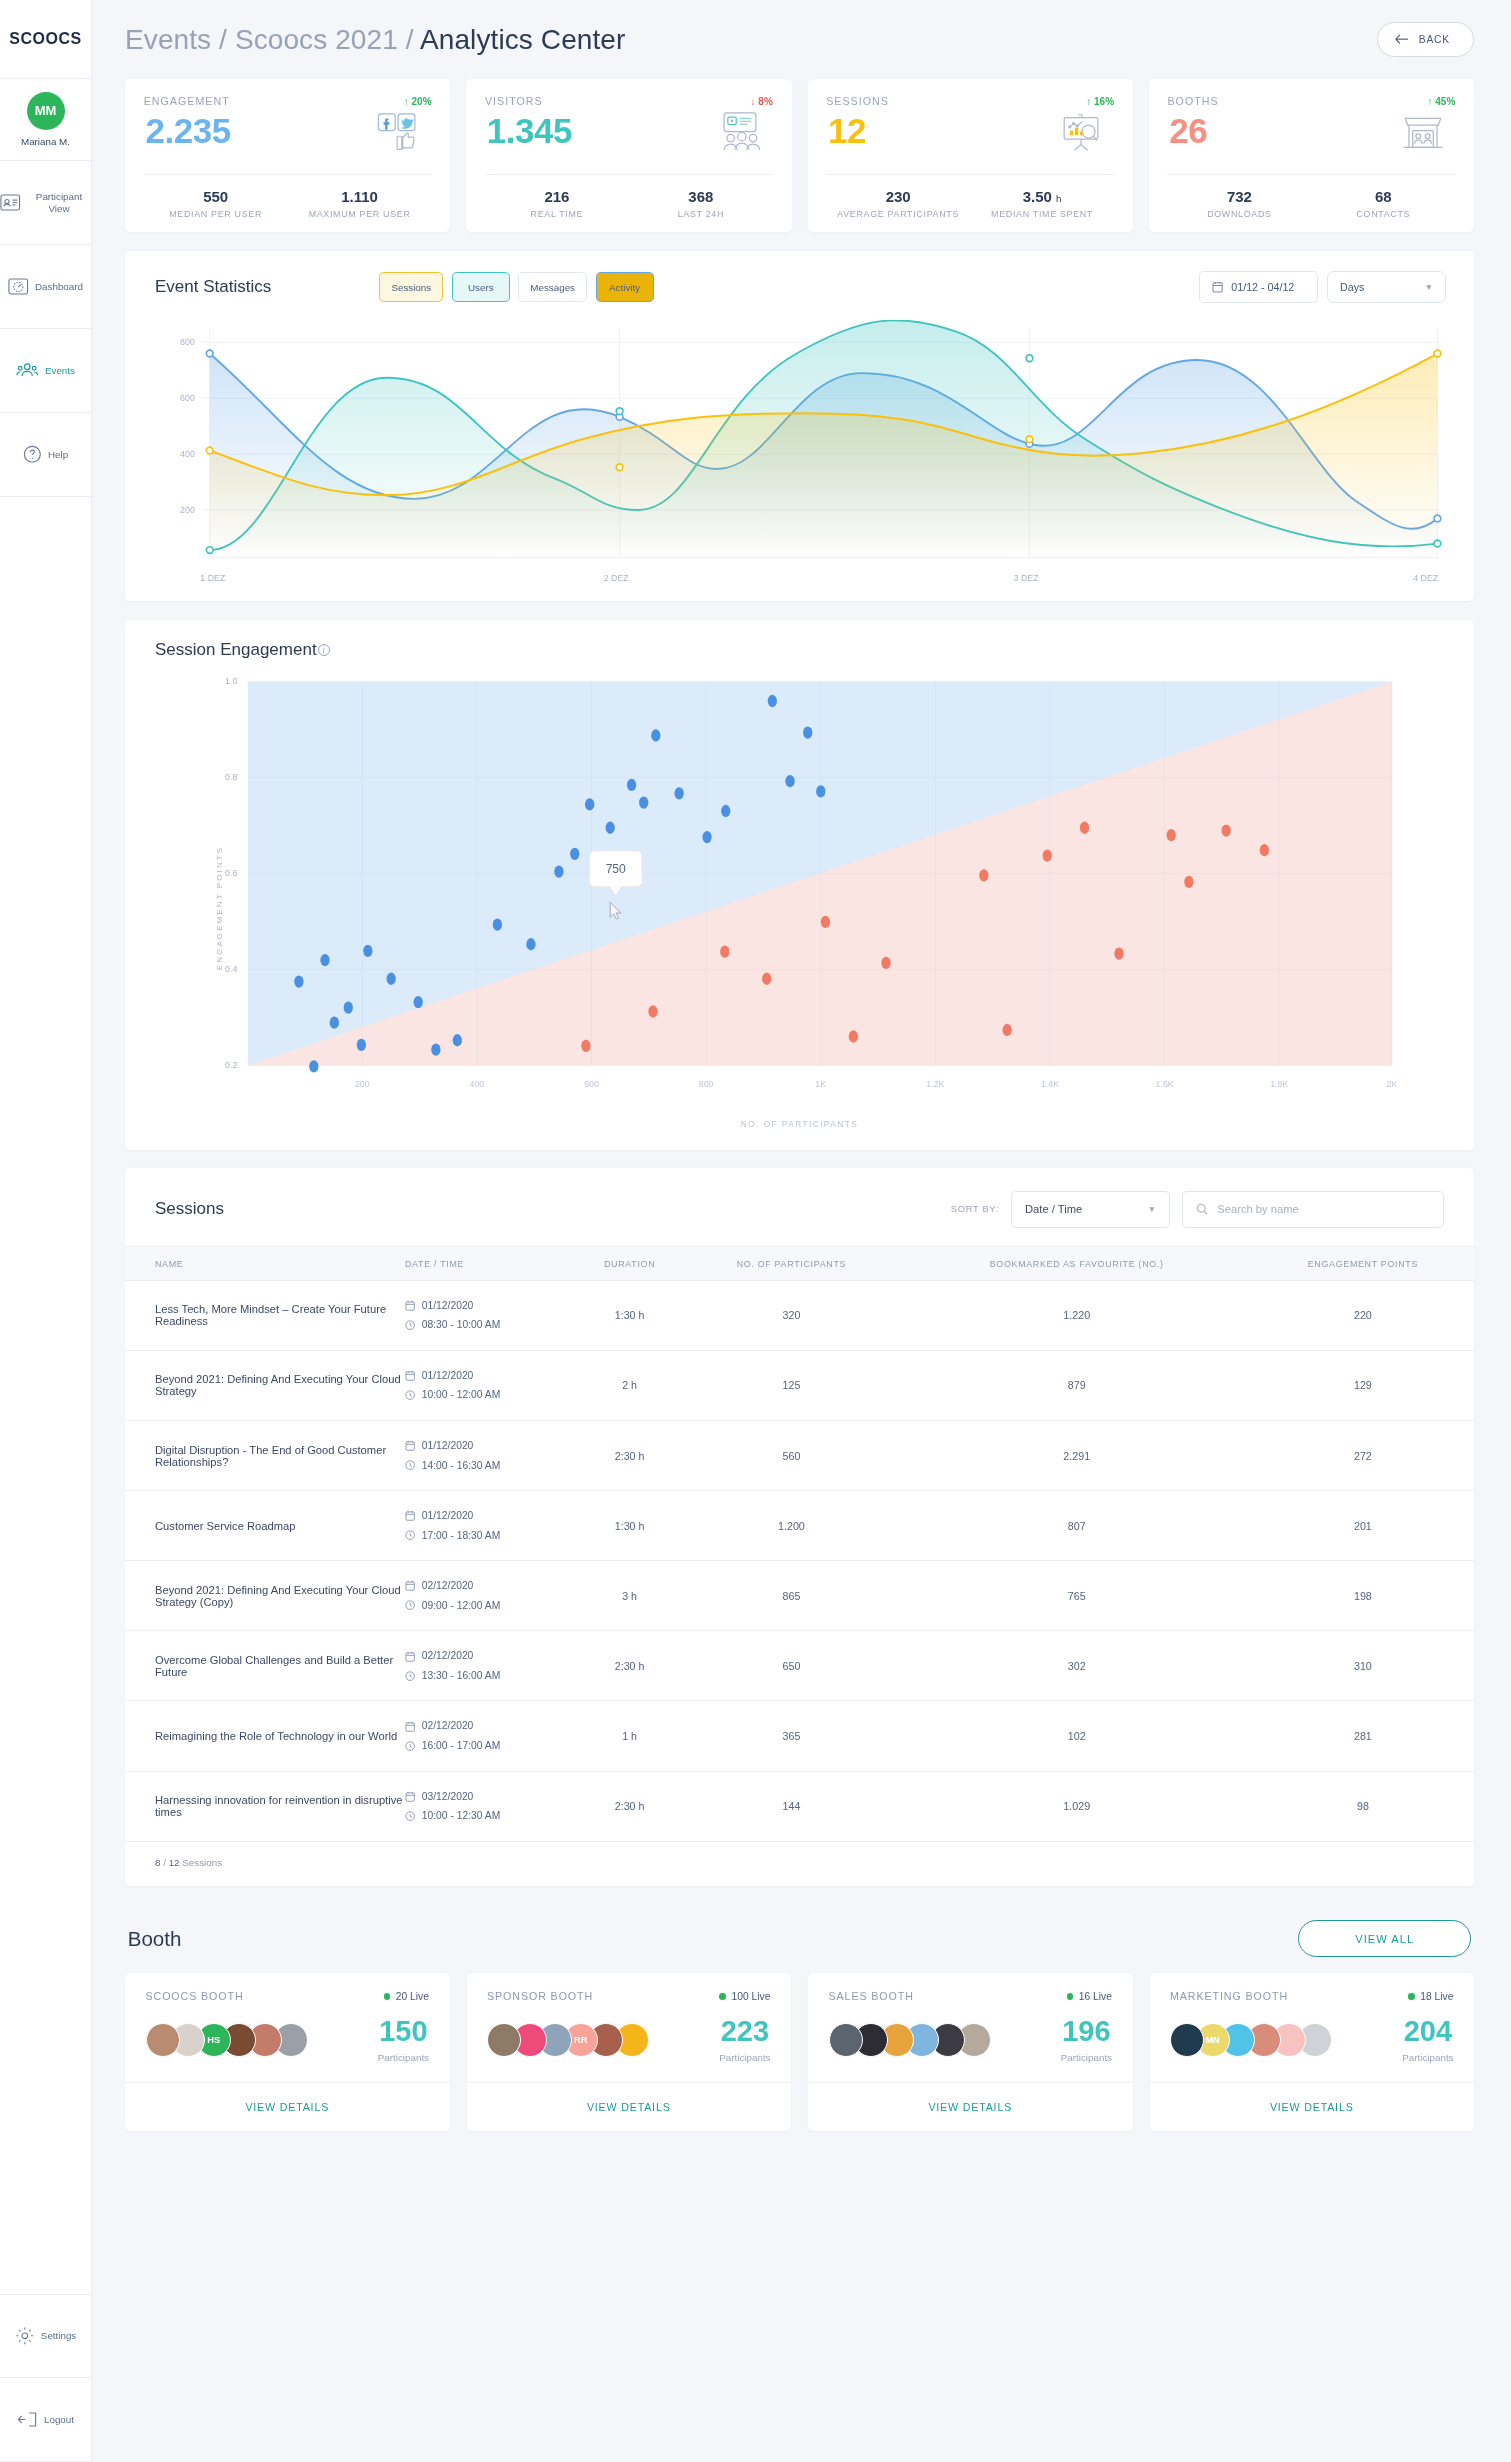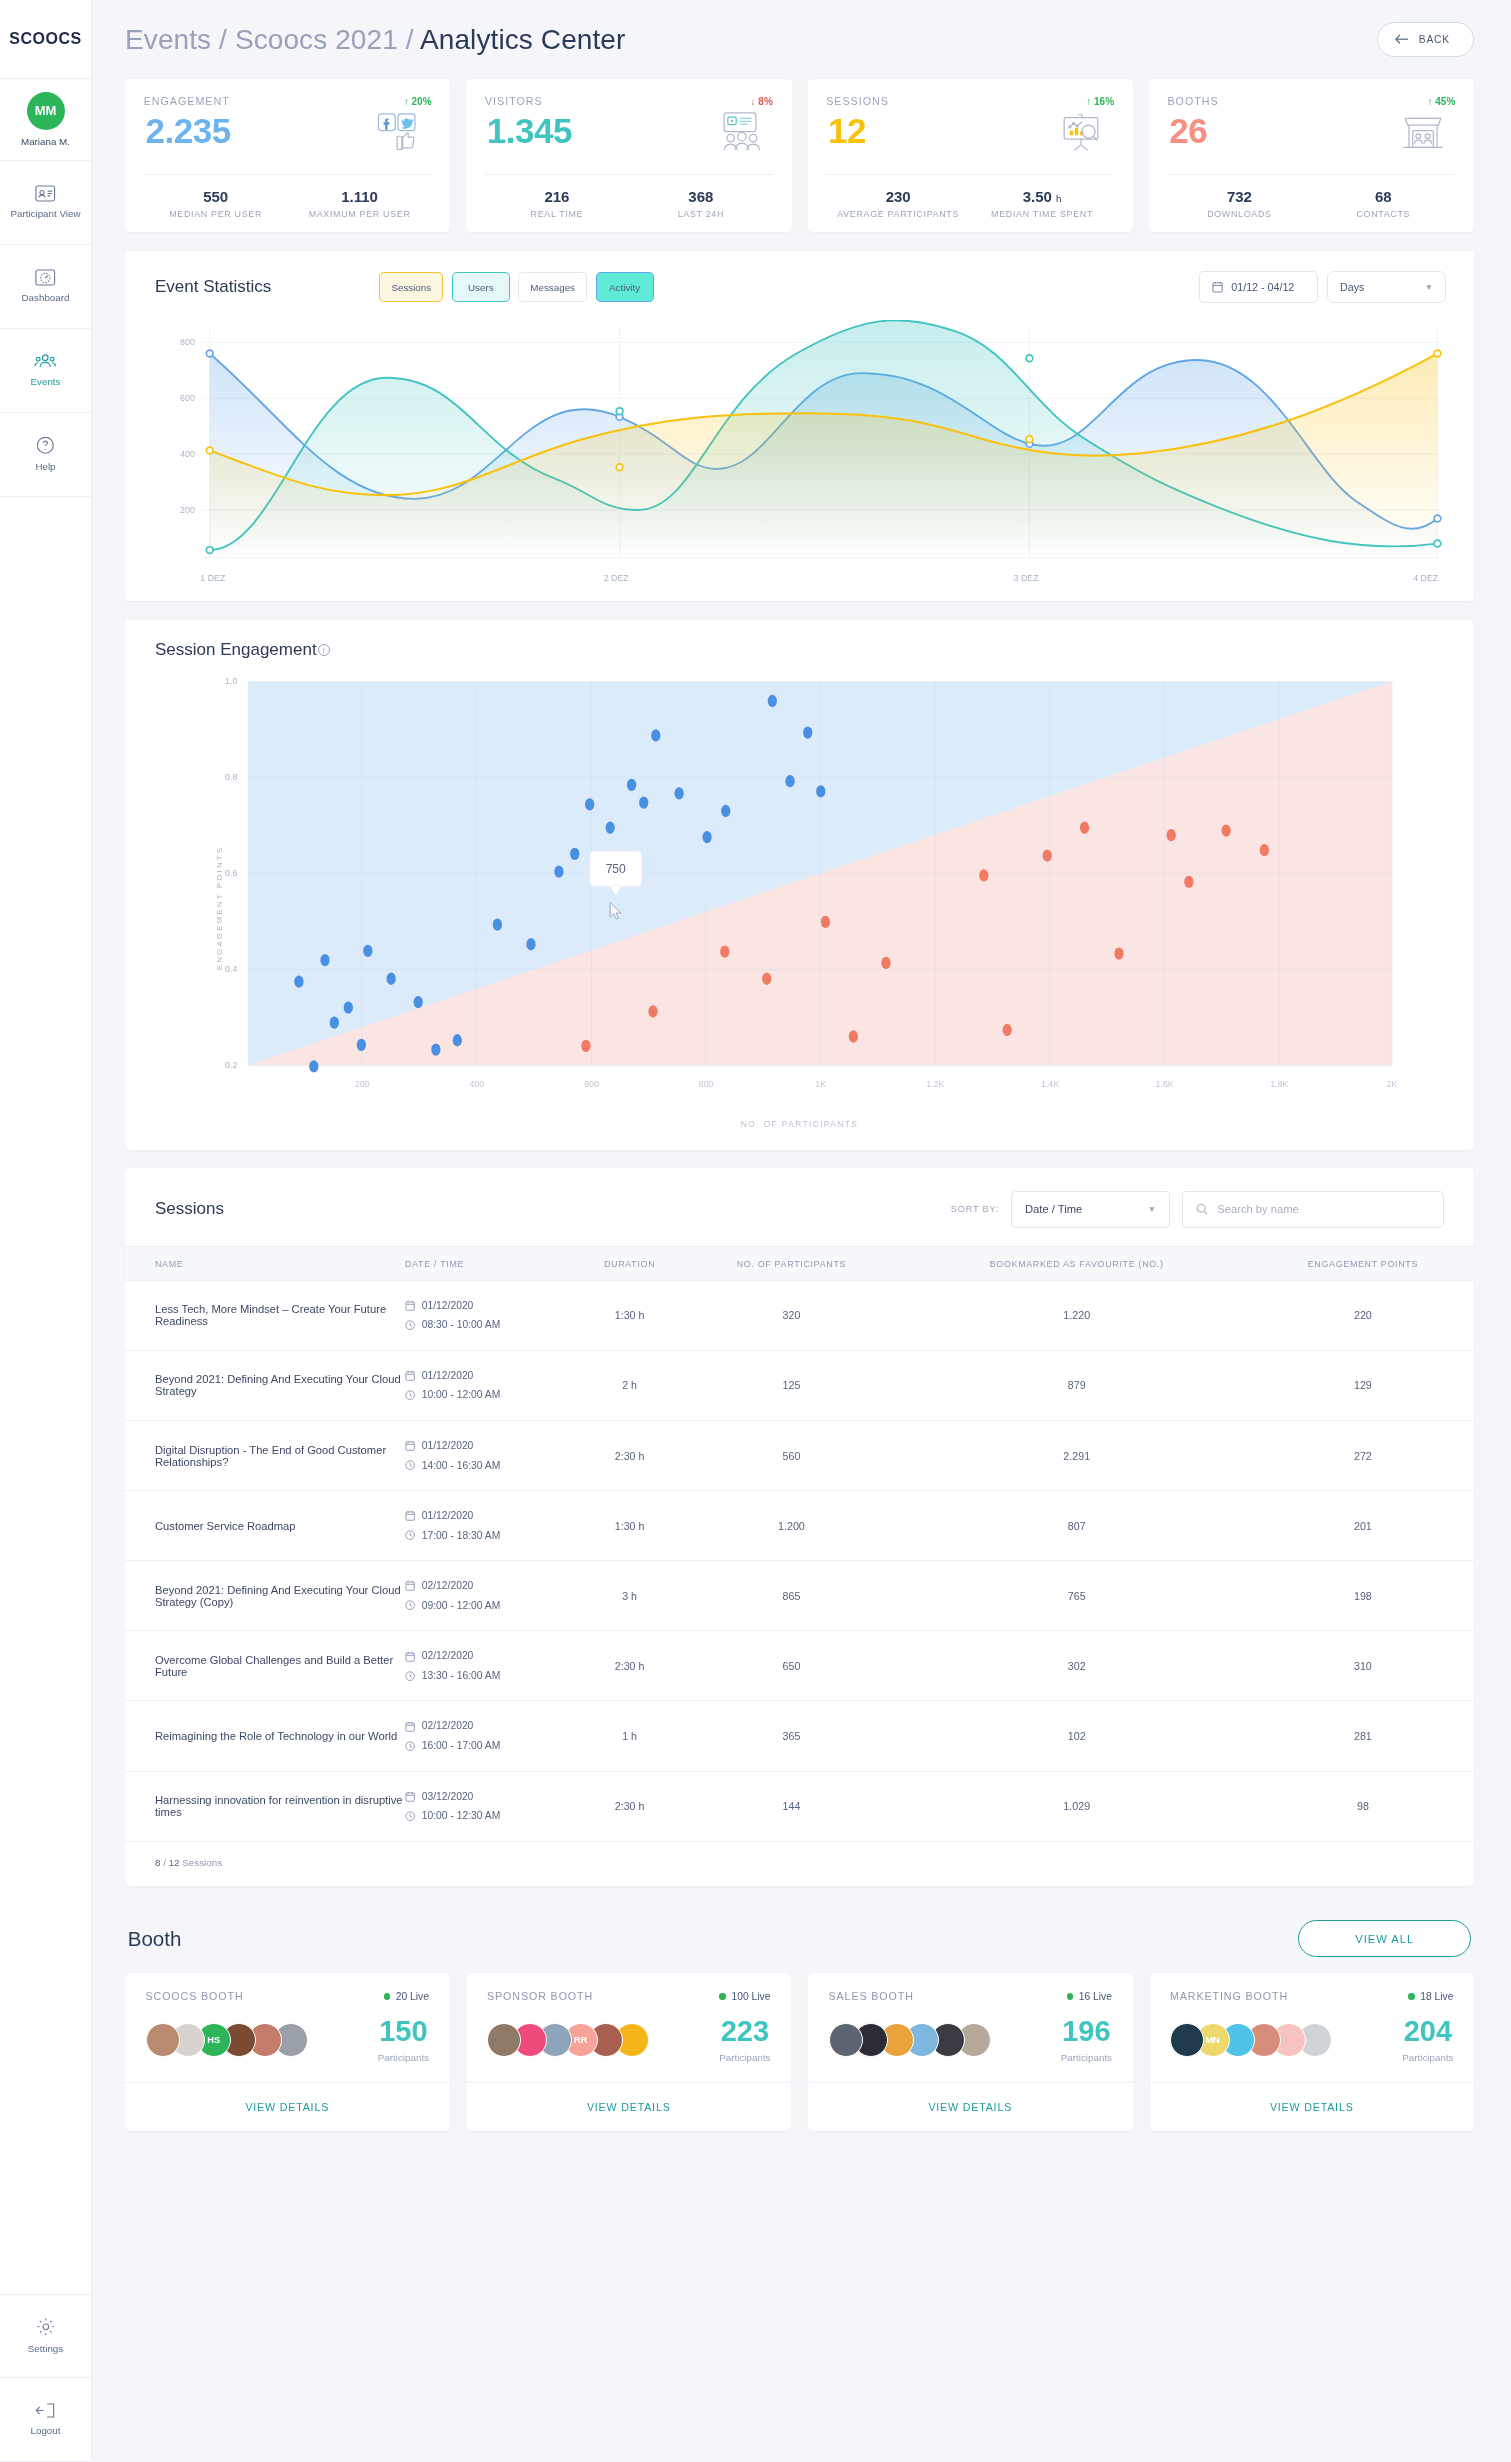--- a/index.html
+++ b/index.html
@@ -27,21 +27,21 @@
     height: 82px; display: flex; flex-direction: column; align-items: center;
     justify-content: center; gap: 6.5px; border-bottom: 0.9px solid #eceef4;
   }
   .avatar-circle {
     width: 38px; height: 38px; border-radius: 50%; background: #2cb559;
     color: #fff; font-size: 13px; font-weight: 700;
     display: flex; align-items: center; justify-content: center;
   }
   .user-name { font-size: 9.8px; color: #3b4a66; }
   .nav-item {
-    height: 84px; display: flex; flex-direction: column; align-items: center;
+    height: 84px; display: flex; flex-direction: row; align-items: center;
     justify-content: center; gap: 6.5px; border-bottom: 0.9px solid #eceef4;
     cursor: pointer; color: #5a6b8c; text-align: center; line-height: 1.2;
   }
   .nav-item.active { color: #1d9a9a; }
   .nav-item .lbl { font-size: 9.8px; }
   .nav-spacer { flex: 1 1 auto; }
   .nav-bottom { border-top: 0.9px solid #eceef4; }
   svg { display: block; }
 
   
@@ -90,21 +90,21 @@
   }
   .panel-title { font-size: 17px; font-weight: 400; color: #2b3a57; }
   .seg-group { display: flex; gap: 8.4px; margin-left: 84px; }
   .seg {
     height: 30px; min-width: 58px; padding: 0 11.2px; border-radius: 4.7px;
     display: flex; align-items: center; justify-content: center;
     font-size: 9.8px; color: #4d5d7d; border: 0.9px solid #e3e7ef; background: #fff; cursor: pointer;
   }
   .seg.y { background: #fdf6e0; border-color: #f2c230; }
   .seg.t { background: #e6f7f7; border-color: #3fc4c0; }
-  .seg.b { background: #5eead4; border-color: #63a6e8; }
+  .seg.b { background: #eab308; border-color: #63a6e8; }
   .head-right { margin-left: auto; display: flex; gap: 9.3px; }
   .ctl {
     height: 32px; border: 0.9px solid #e0e5ee; border-radius: 4.7px; background: #fff;
     display: flex; align-items: center; gap: 8.4px; padding: 0 12px; font-size: 10.7px;
     color: #46577a; cursor: pointer;
   }
   .ctl.w-date { width: 119px; }
   .ctl.w-gran { width: 119px; justify-content: space-between; border-radius: 7px; }
   .caret { color: #9aa4bb; font-size: 8.4px; }
 

